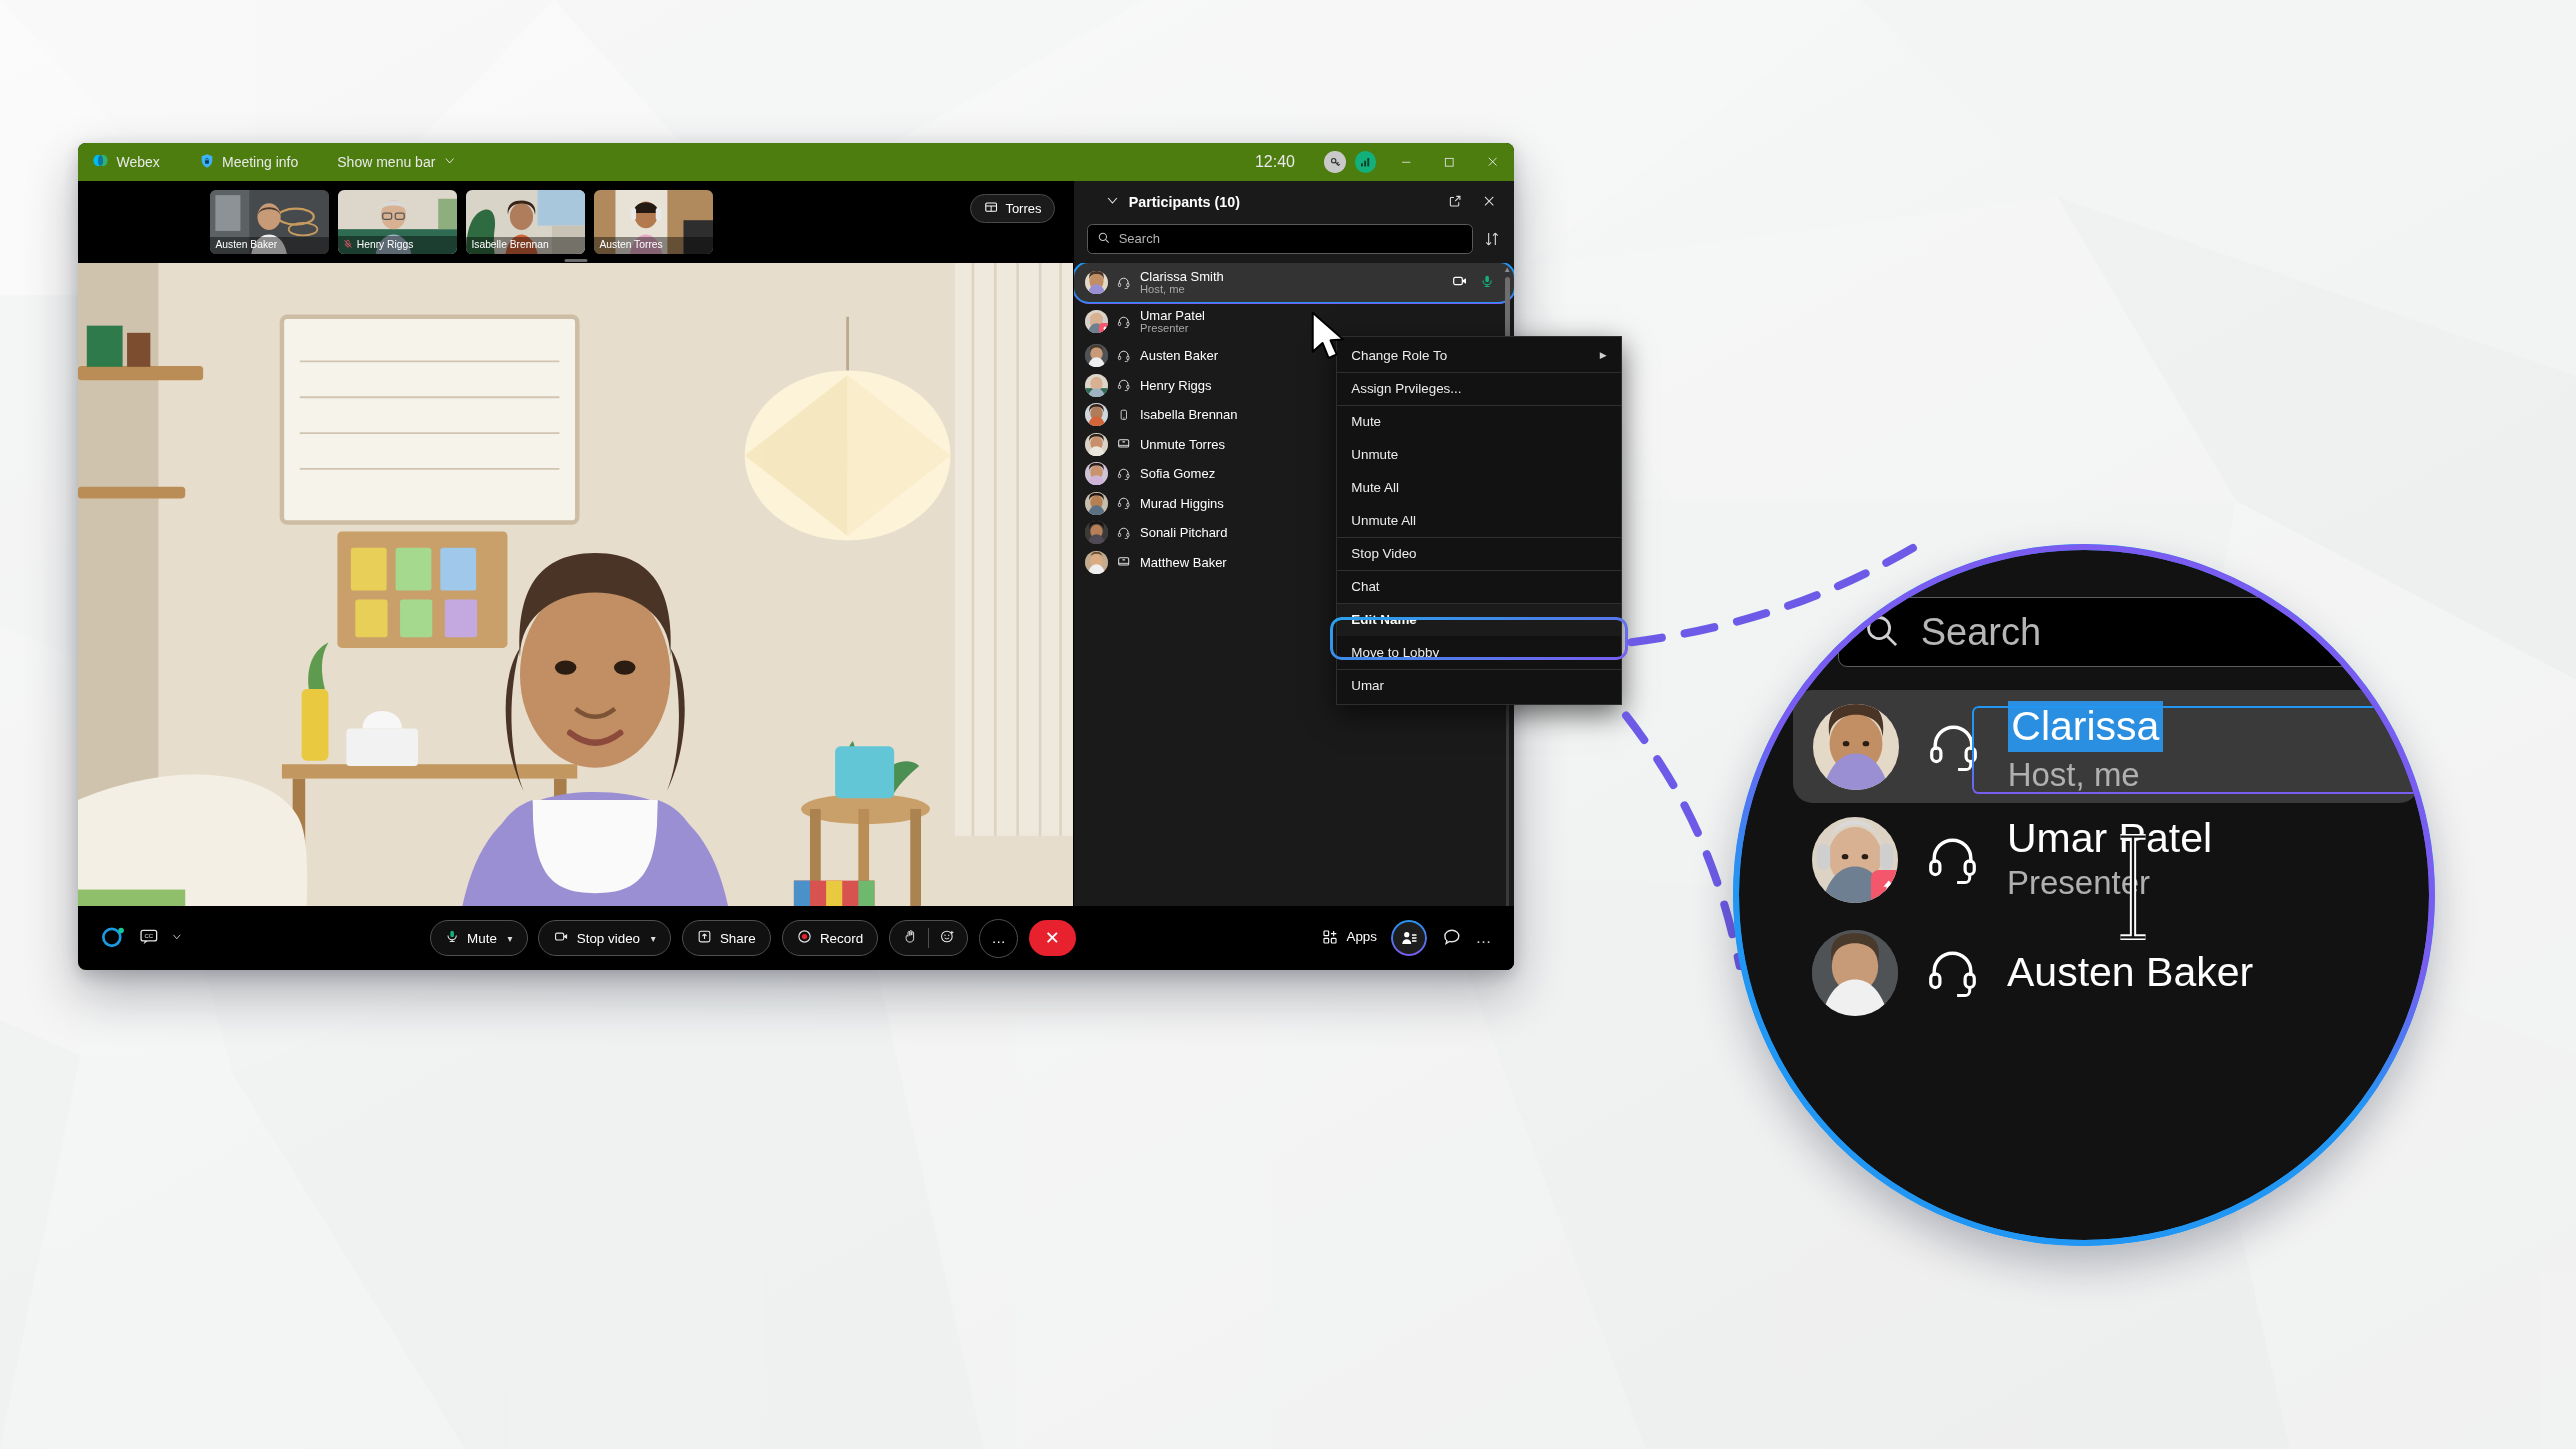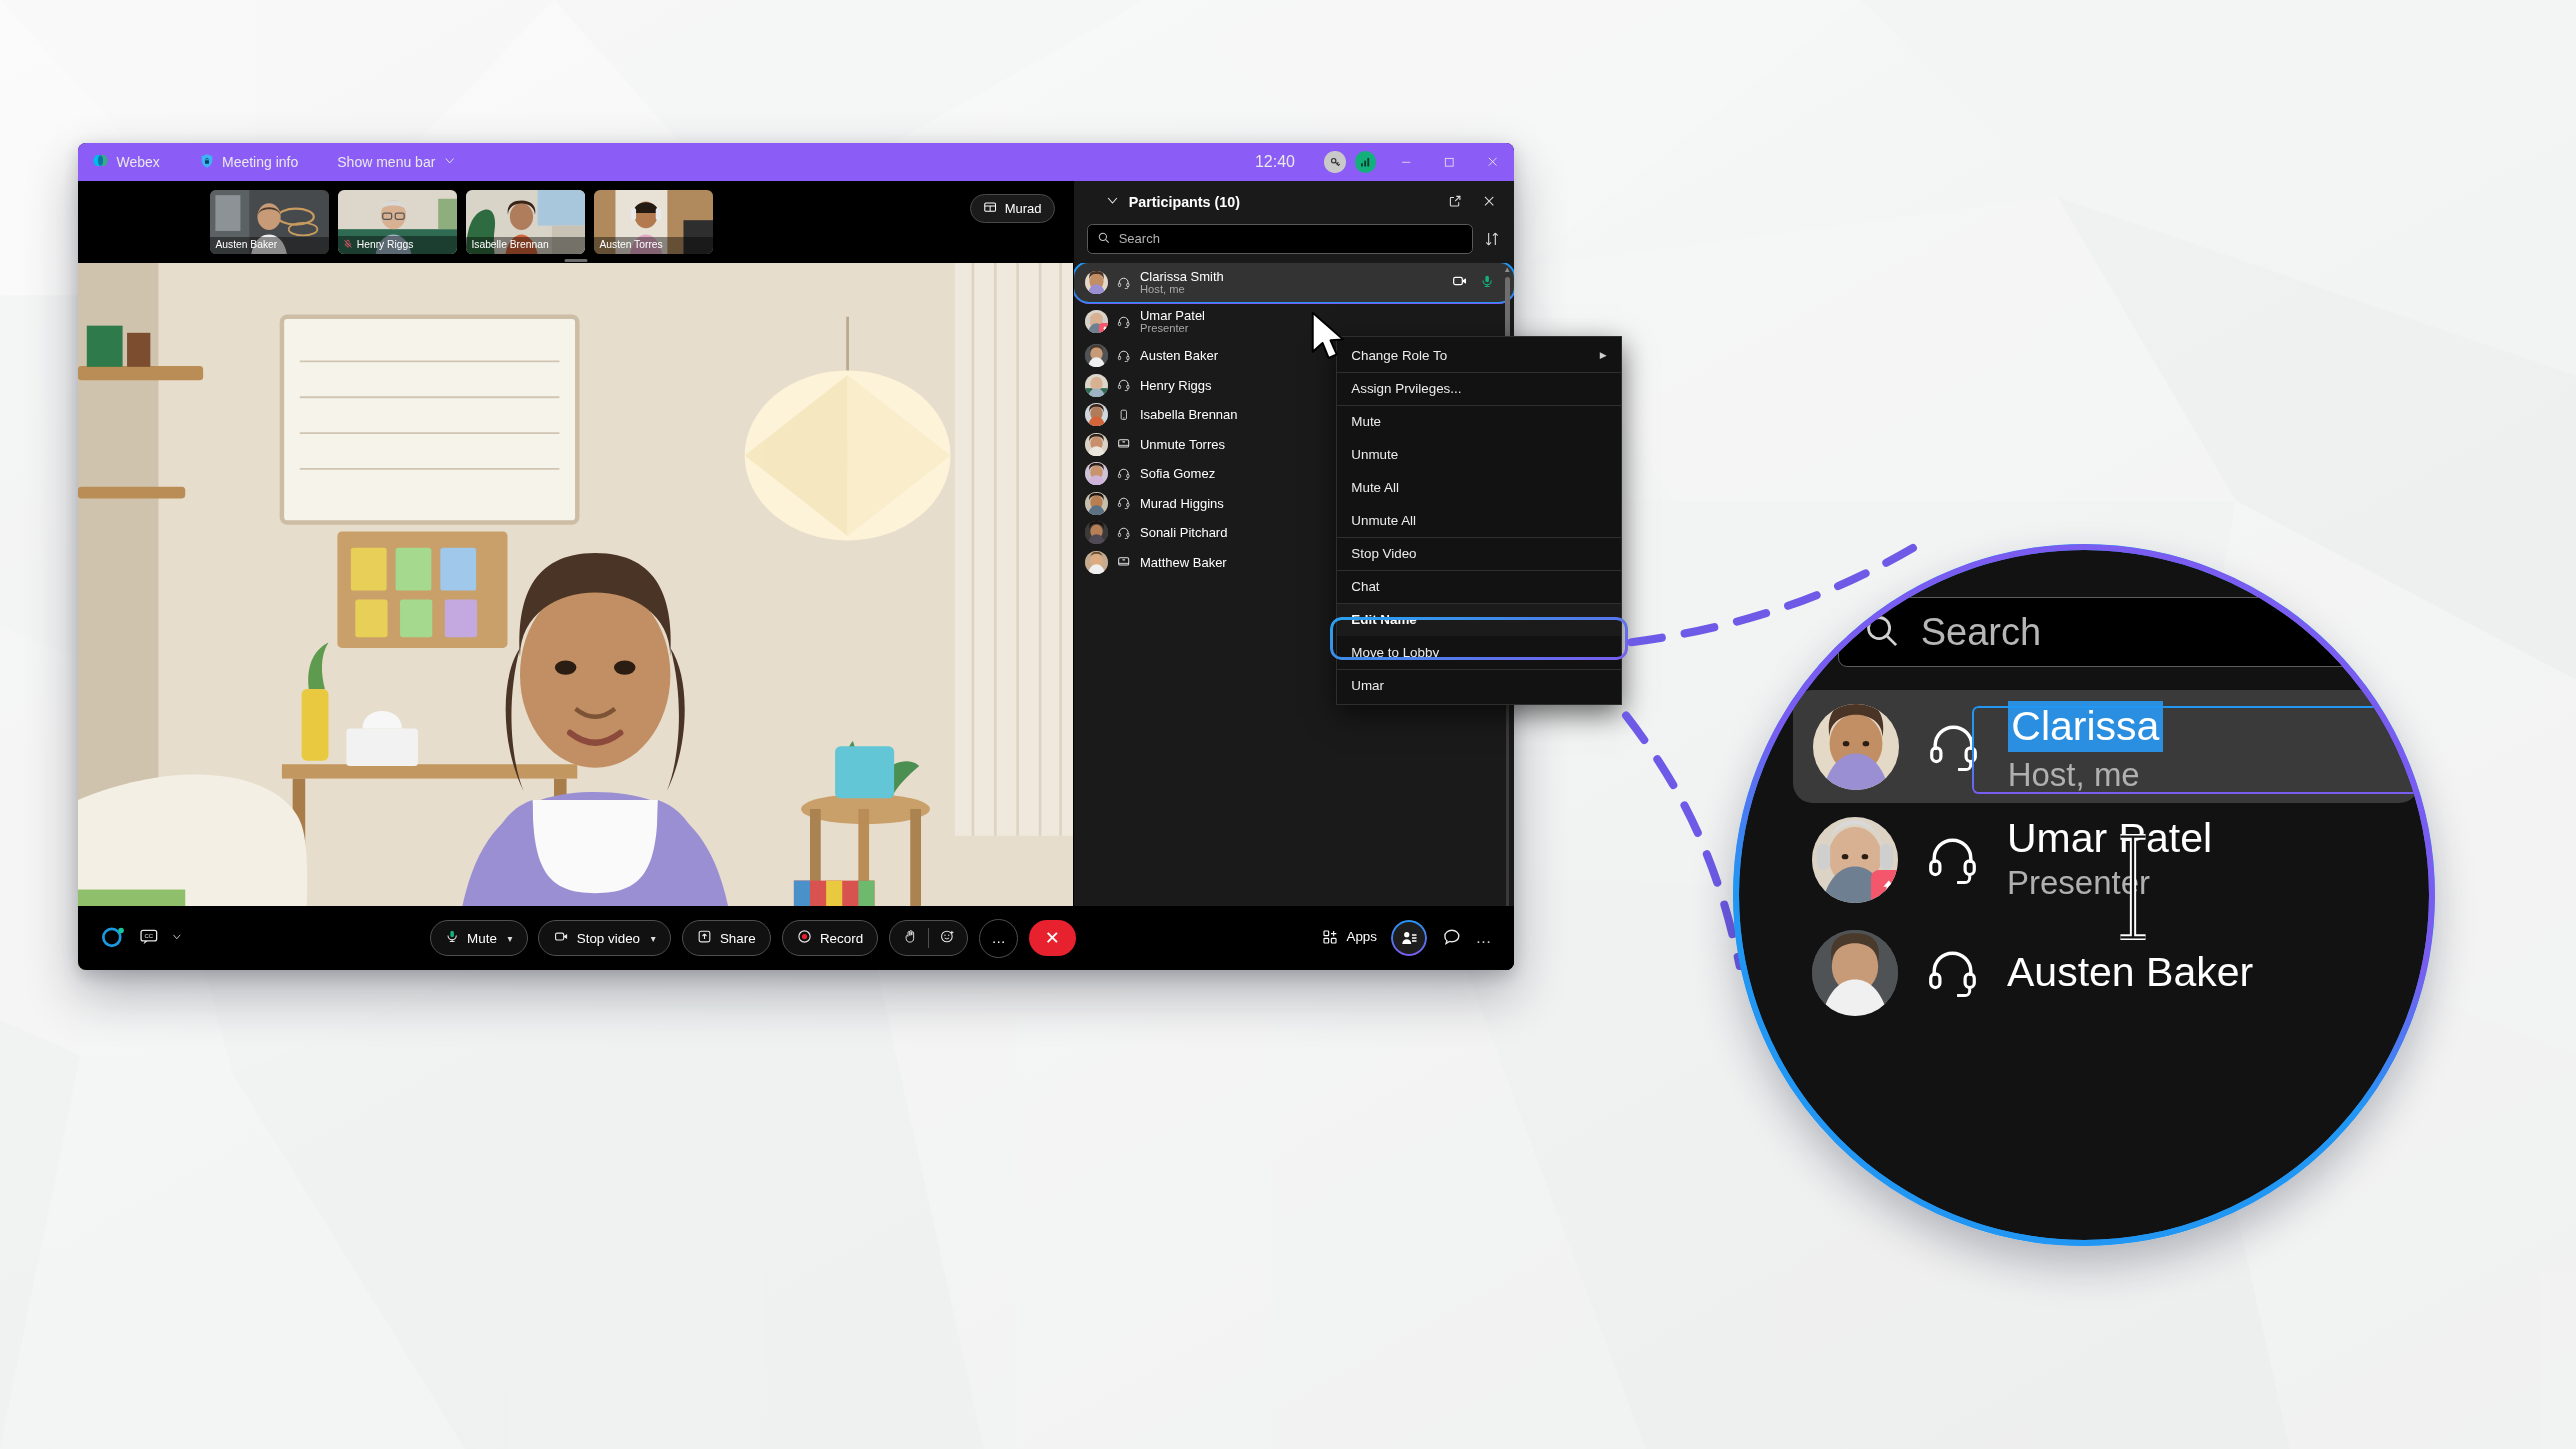--- a/index.html
+++ b/index.html
@@ -21,21 +21,21 @@
     width: 1436px; height: 827px;
     background: #0b0b0b;
     border-radius: 8px;
     box-shadow: 0 23px 52px rgba(20,24,40,.30), 0 5.4px 16px rgba(20,24,40,.18);
     overflow: hidden;
     z-index: 2;
   }
 
   
   .titlebar {
-    height: 38px; background: #8b5cf6;
+    height: 38px; background: #4d7c0f;
     display: flex; align-items: center; padding: 0 0 0 14.3px;
     position: relative;
   }
   .tb-item { display: flex; align-items: center; gap: 7.2px; color: #e9e9e9; font-size: 14px; }
   .tb-item.webex { margin-right: 39px; }
   .tb-item.info { margin-right: 39px; }
   .tb-right { margin-left: auto; display: flex; align-items: center; height: 100%; }
   .tb-clock { color: #e9e9e9; font-size: 16px; margin-right: 29px; }
   .tb-badge { width: 21.5px; height: 21.5px; border-radius: 50%; display: flex; align-items: center; justify-content: center; margin-right: 9px; }
   .tb-badge.key { background: #c9c9c9; }
@@ -434,21 +434,21 @@
         </div>
 
         <div class="layout-btn">
           <span>
             <svg width="14.3" height="14.3" viewBox="0 0 24 24">
                 <rect x="3" y="5" width="18" height="14" rx="2" fill="none" stroke="#fff" stroke-width="1.8"></rect>
                 <path d="M3 10h18" stroke="#fff" stroke-width="1.8"></path>
                 <path d="M12 10v9" stroke="#fff" stroke-width="1.6"></path>
               </svg>
           </span>
-          <span>Murad</span>
+          <span>Torres</span>
         </div>
         <div class="grabber"></div>
       </div>
 
       <div class="mainvid">
         <div class="pic">
           <svg width="995" height="708" viewBox="0 0 1112 791" preserveAspectRatio="xMidYMid slice">
             <rect width="1112" height="791" fill="#e7ddcc"></rect>
             <rect x="0" y="0" width="90" height="791" fill="#cfc3ae"></rect>
             <rect x="0" y="115" width="140" height="16" rx="4" fill="#b98d55"></rect>

